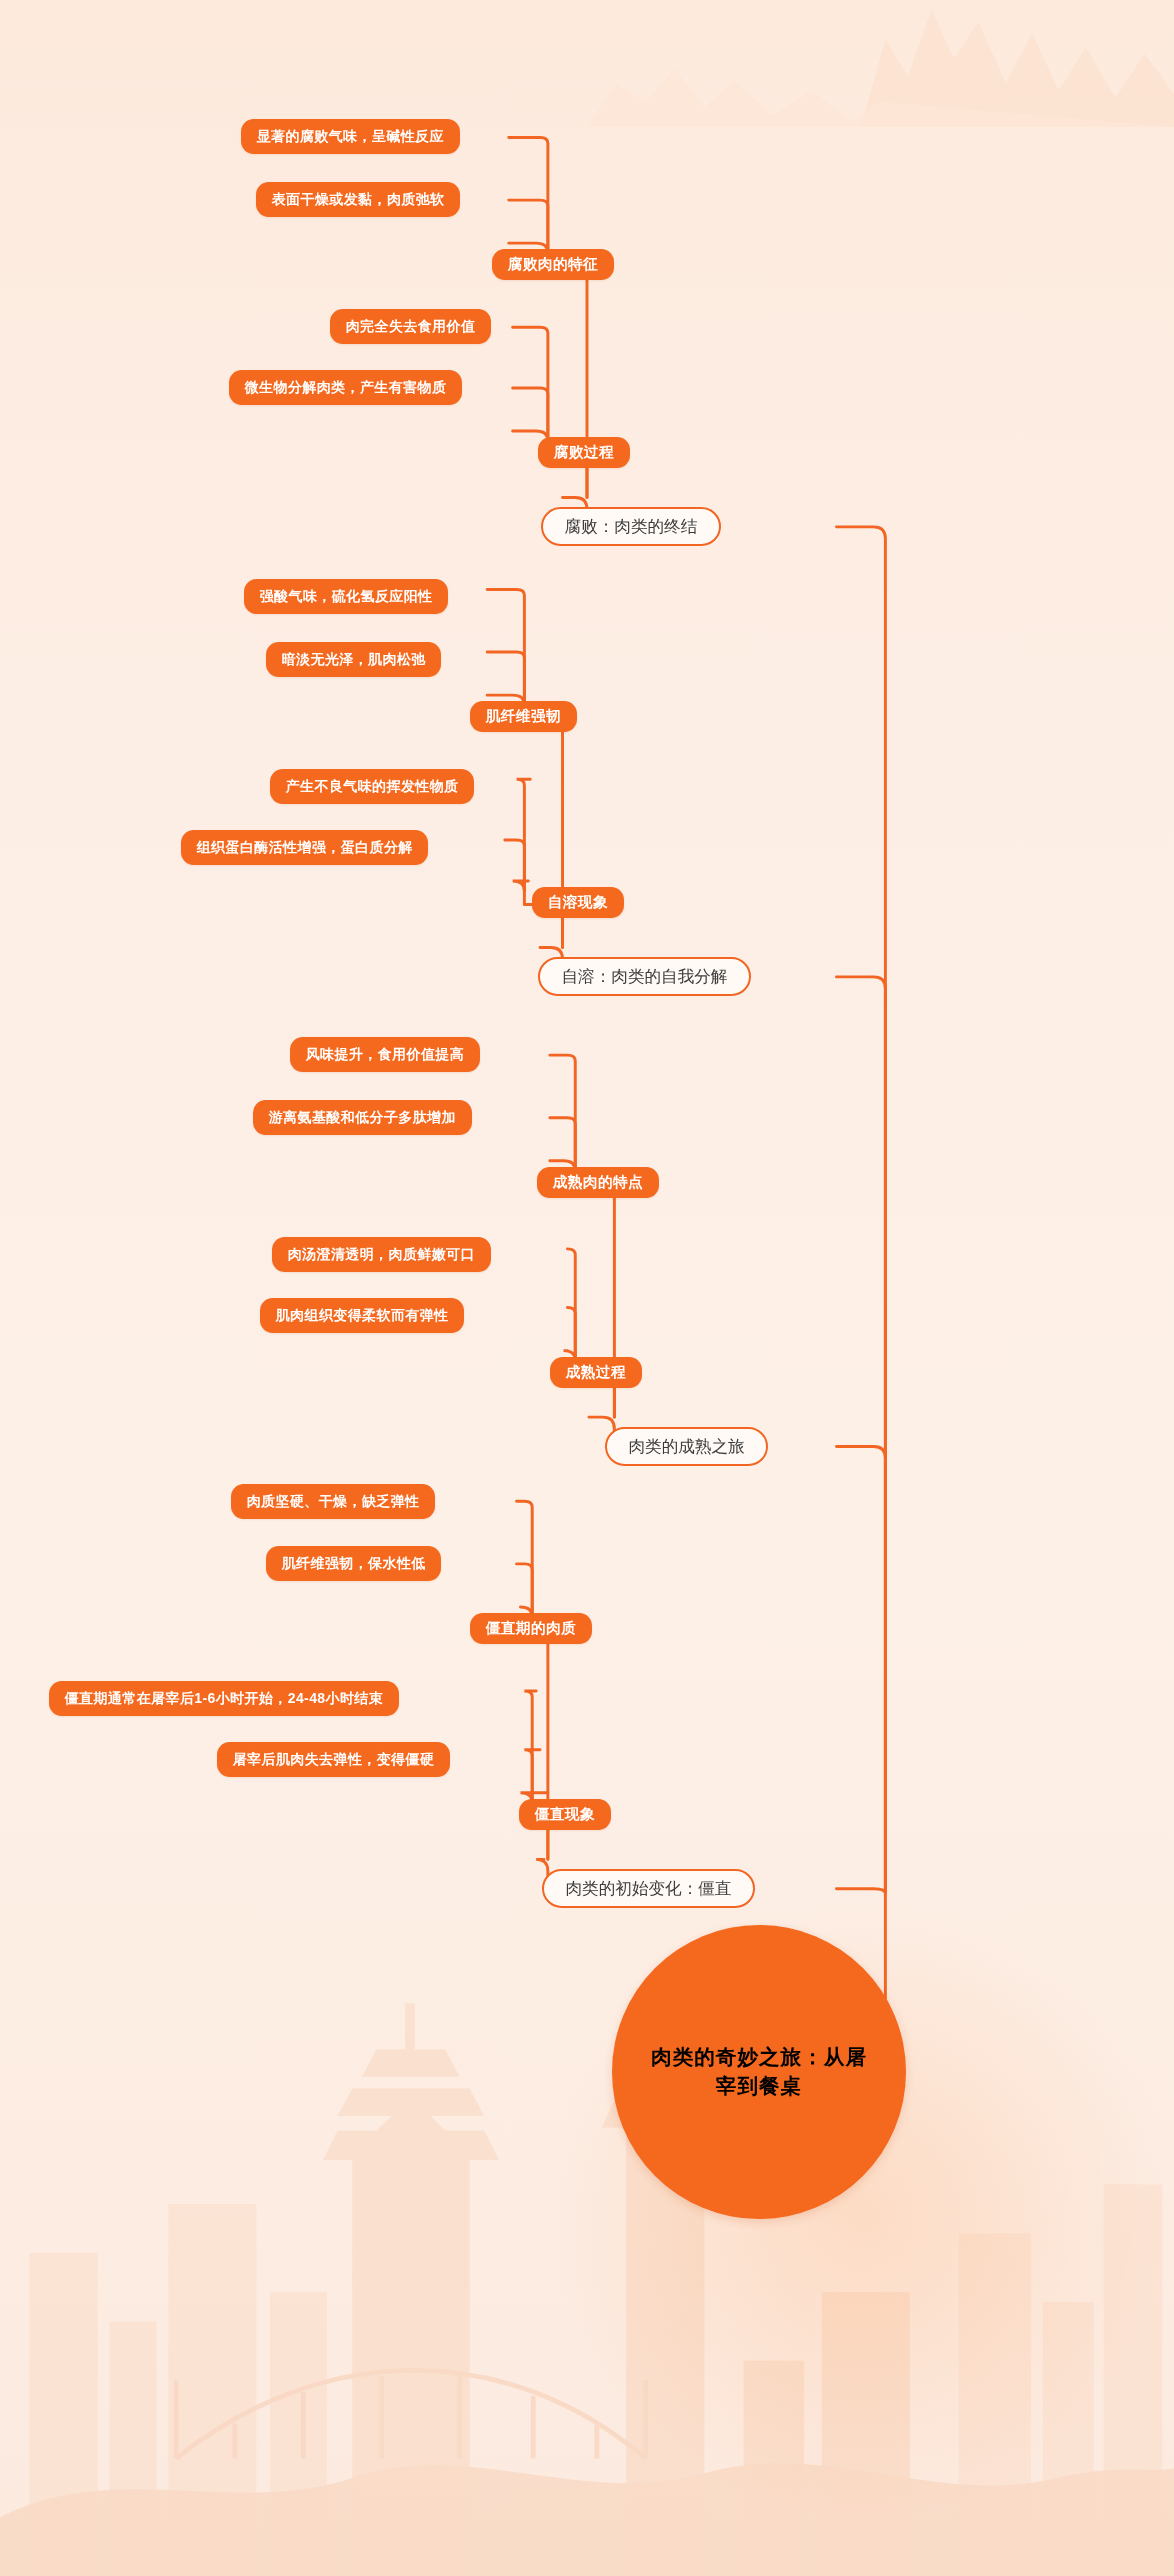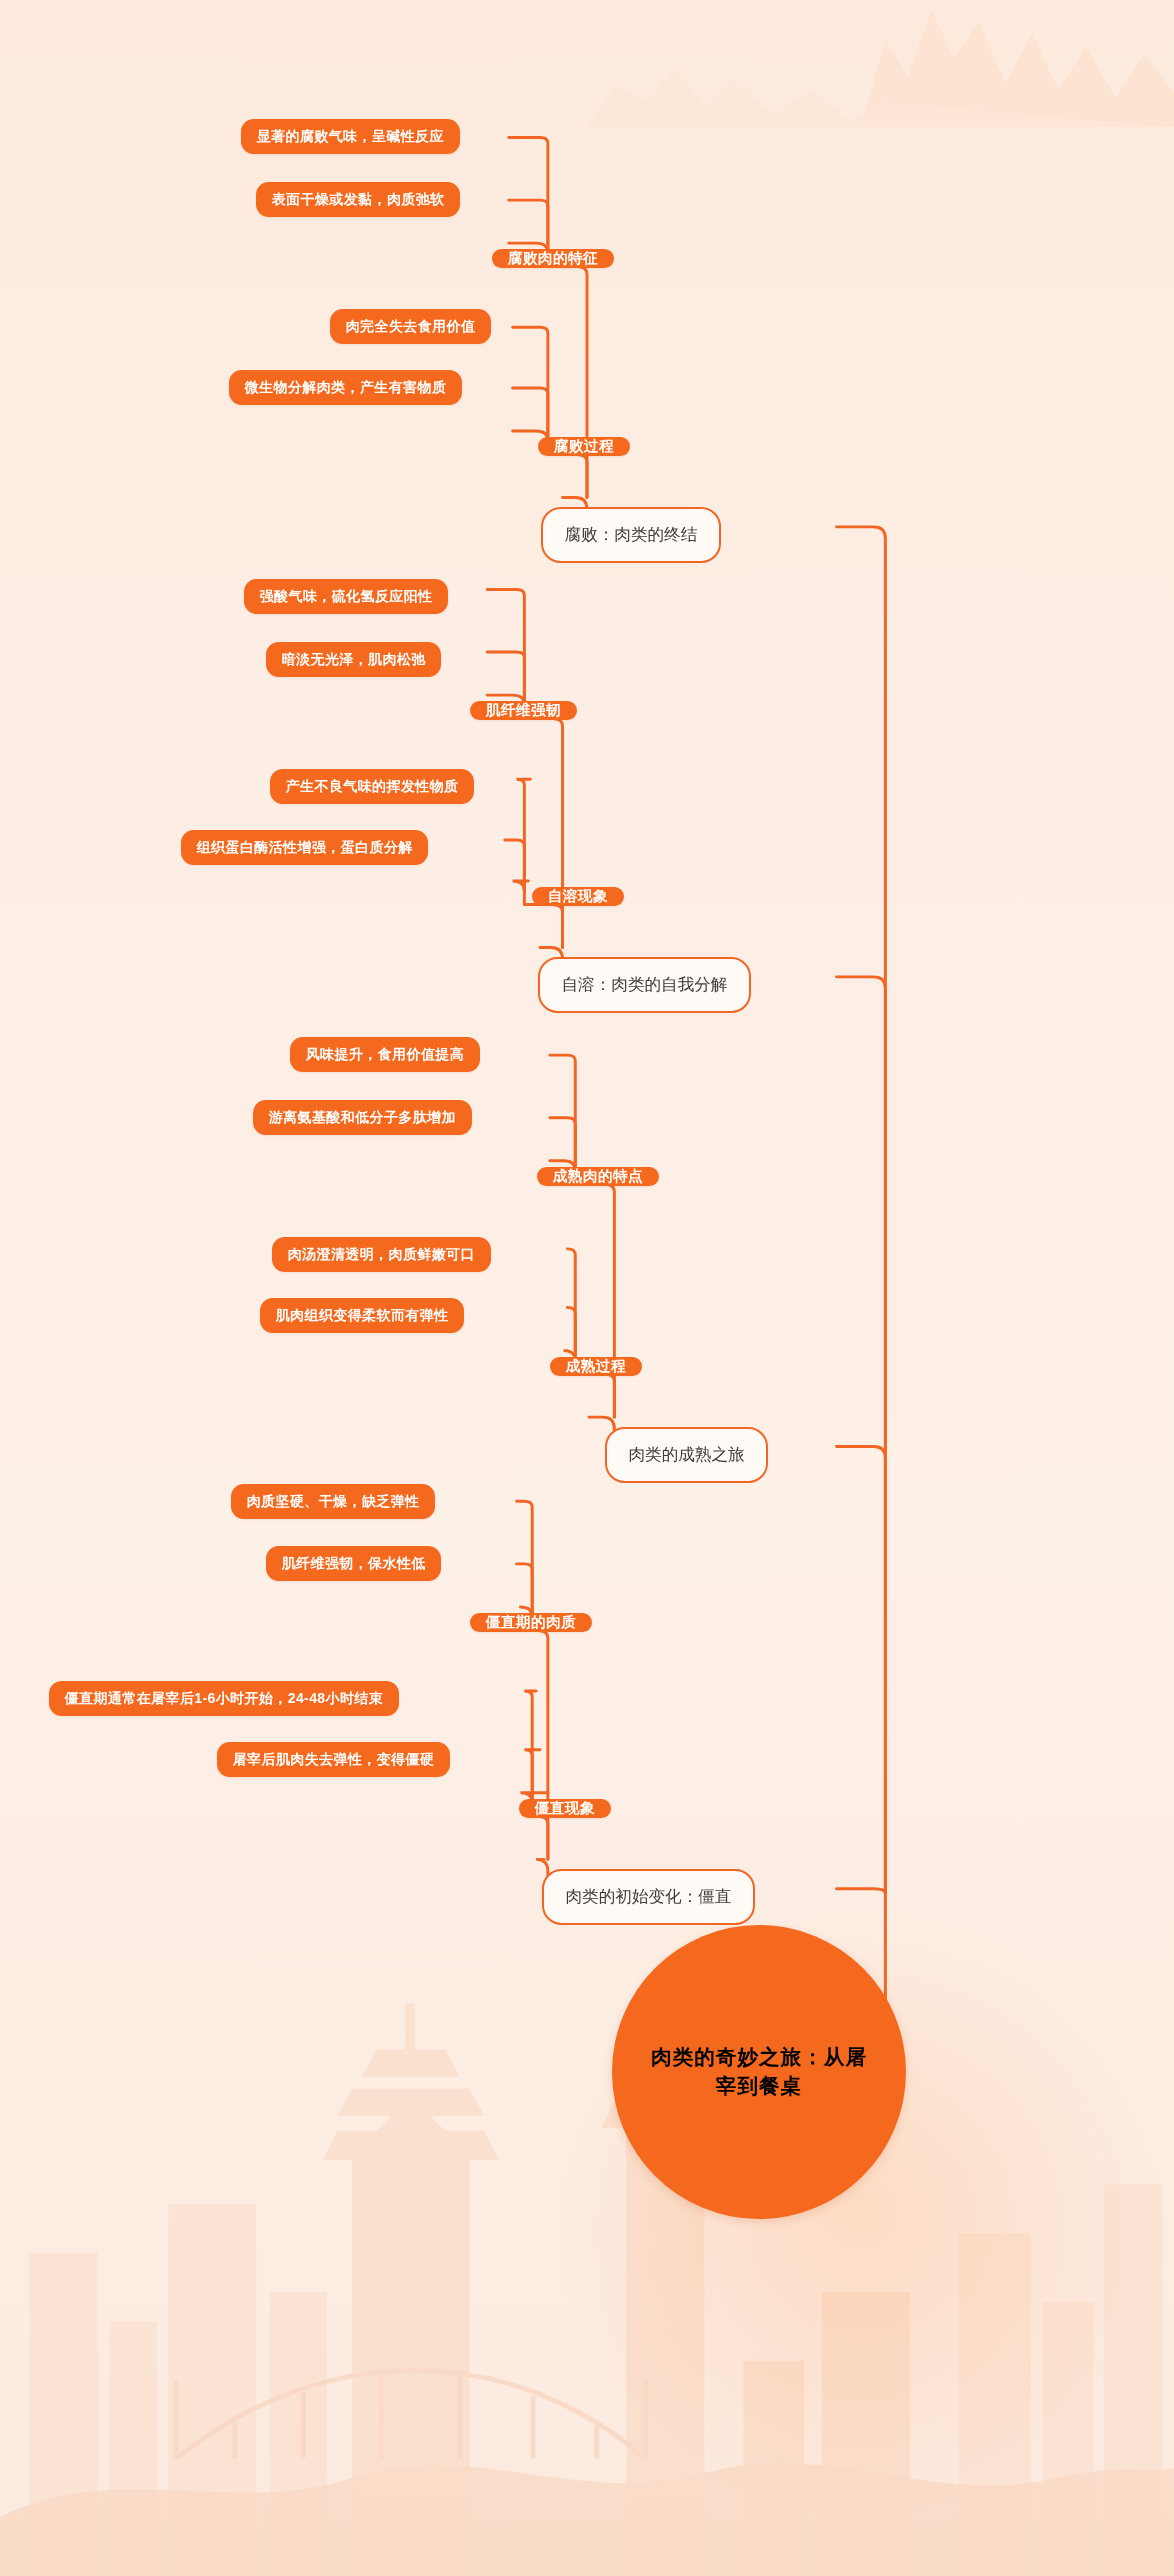--- a/index.html
+++ b/index.html
@@ -25,25 +25,25 @@
   svg.links path{fill:none;stroke:#f26522;stroke-width:3;stroke-linecap:round;}
   .node{position:absolute;box-sizing:border-box;display:flex;align-items:center;
     justify-content:center;text-align:center;z-index:3;}
   
   .leaf,.sub{
     background:#f5691f;color:#ffffff;border-radius:12.7px;
     font-weight:bold;letter-spacing:0.4px;
     box-shadow:0 1px 2px rgba(180,70,10,.10);
   }
   .leaf{height:35px;font-size:14px;padding:0 15.7px;}
-  .sub{height:19px;font-size:14.7px;padding:0 15.7px;}
+  .sub{height:31px;font-size:14.7px;padding:0 15.7px;}
   
   .branch{
     background:#fffaf6;border:2.4px solid #f26522;border-radius:19.6px;
-    color:#3b3b3b;font-size:16.6px;height:56px;padding:0 21.5px;font-weight:normal;
+    color:#3b3b3b;font-size:16.6px;height:39px;padding:0 21.5px;font-weight:normal;
   }
   
   .root{
     width:294px;height:294px;border-radius:50%;
     background:#f5691f;color:#000000;font-size:20.6px;font-weight:bold;
     letter-spacing:1px;box-shadow:0 2.9px 9.8px rgba(200,80,20,.18);
     padding:0 29px;line-height:1.4;
   }
 </style>
 </head>

